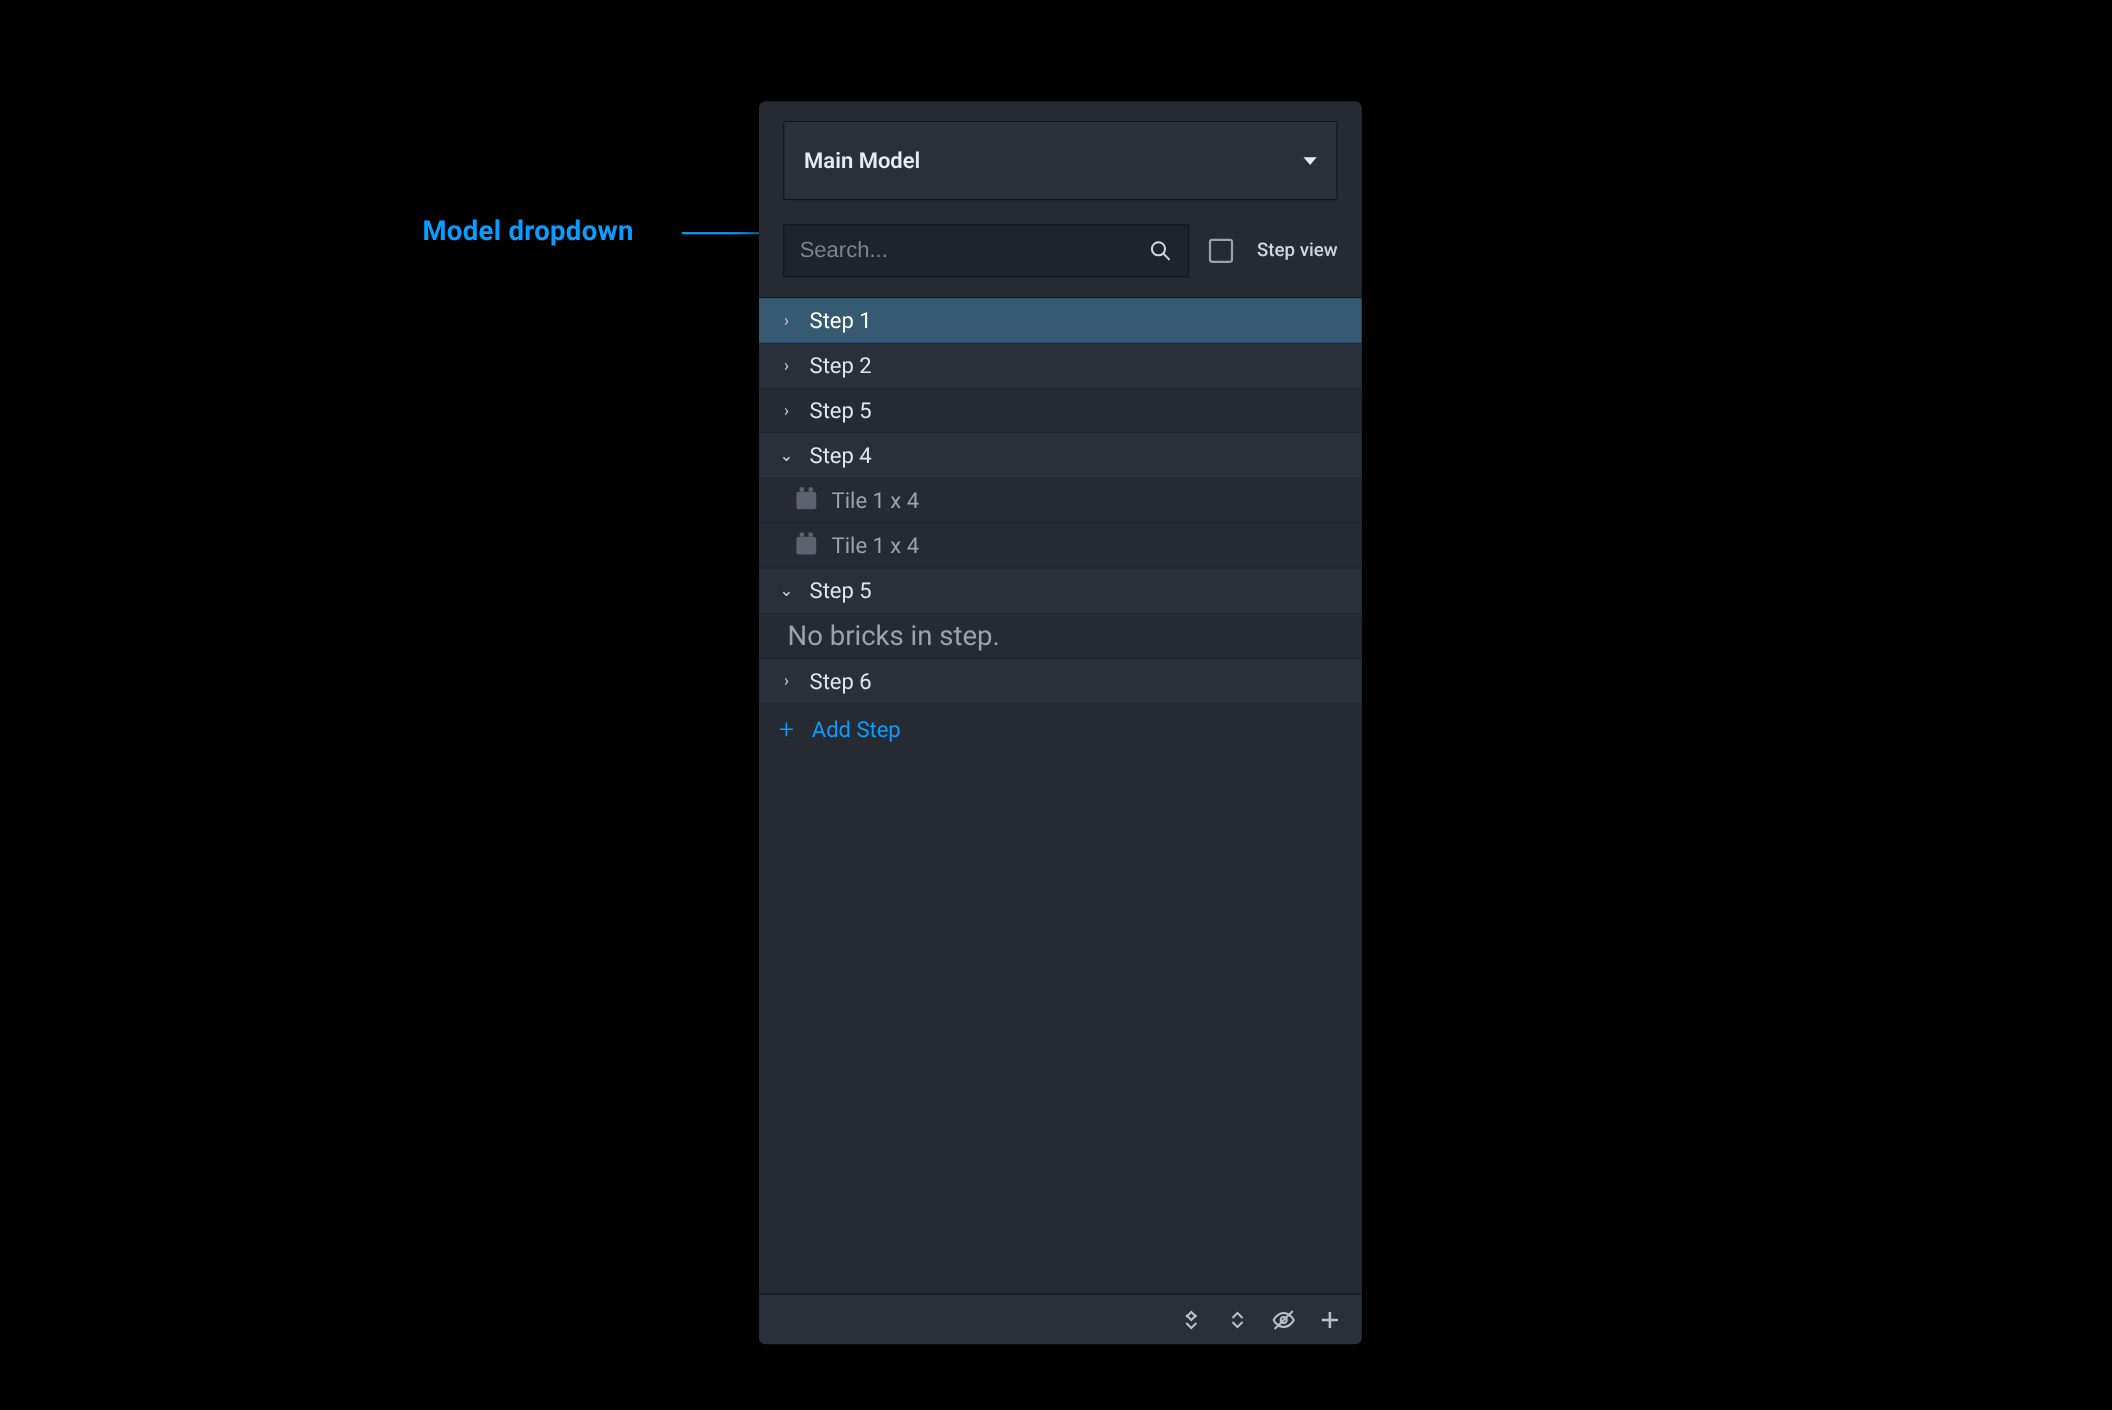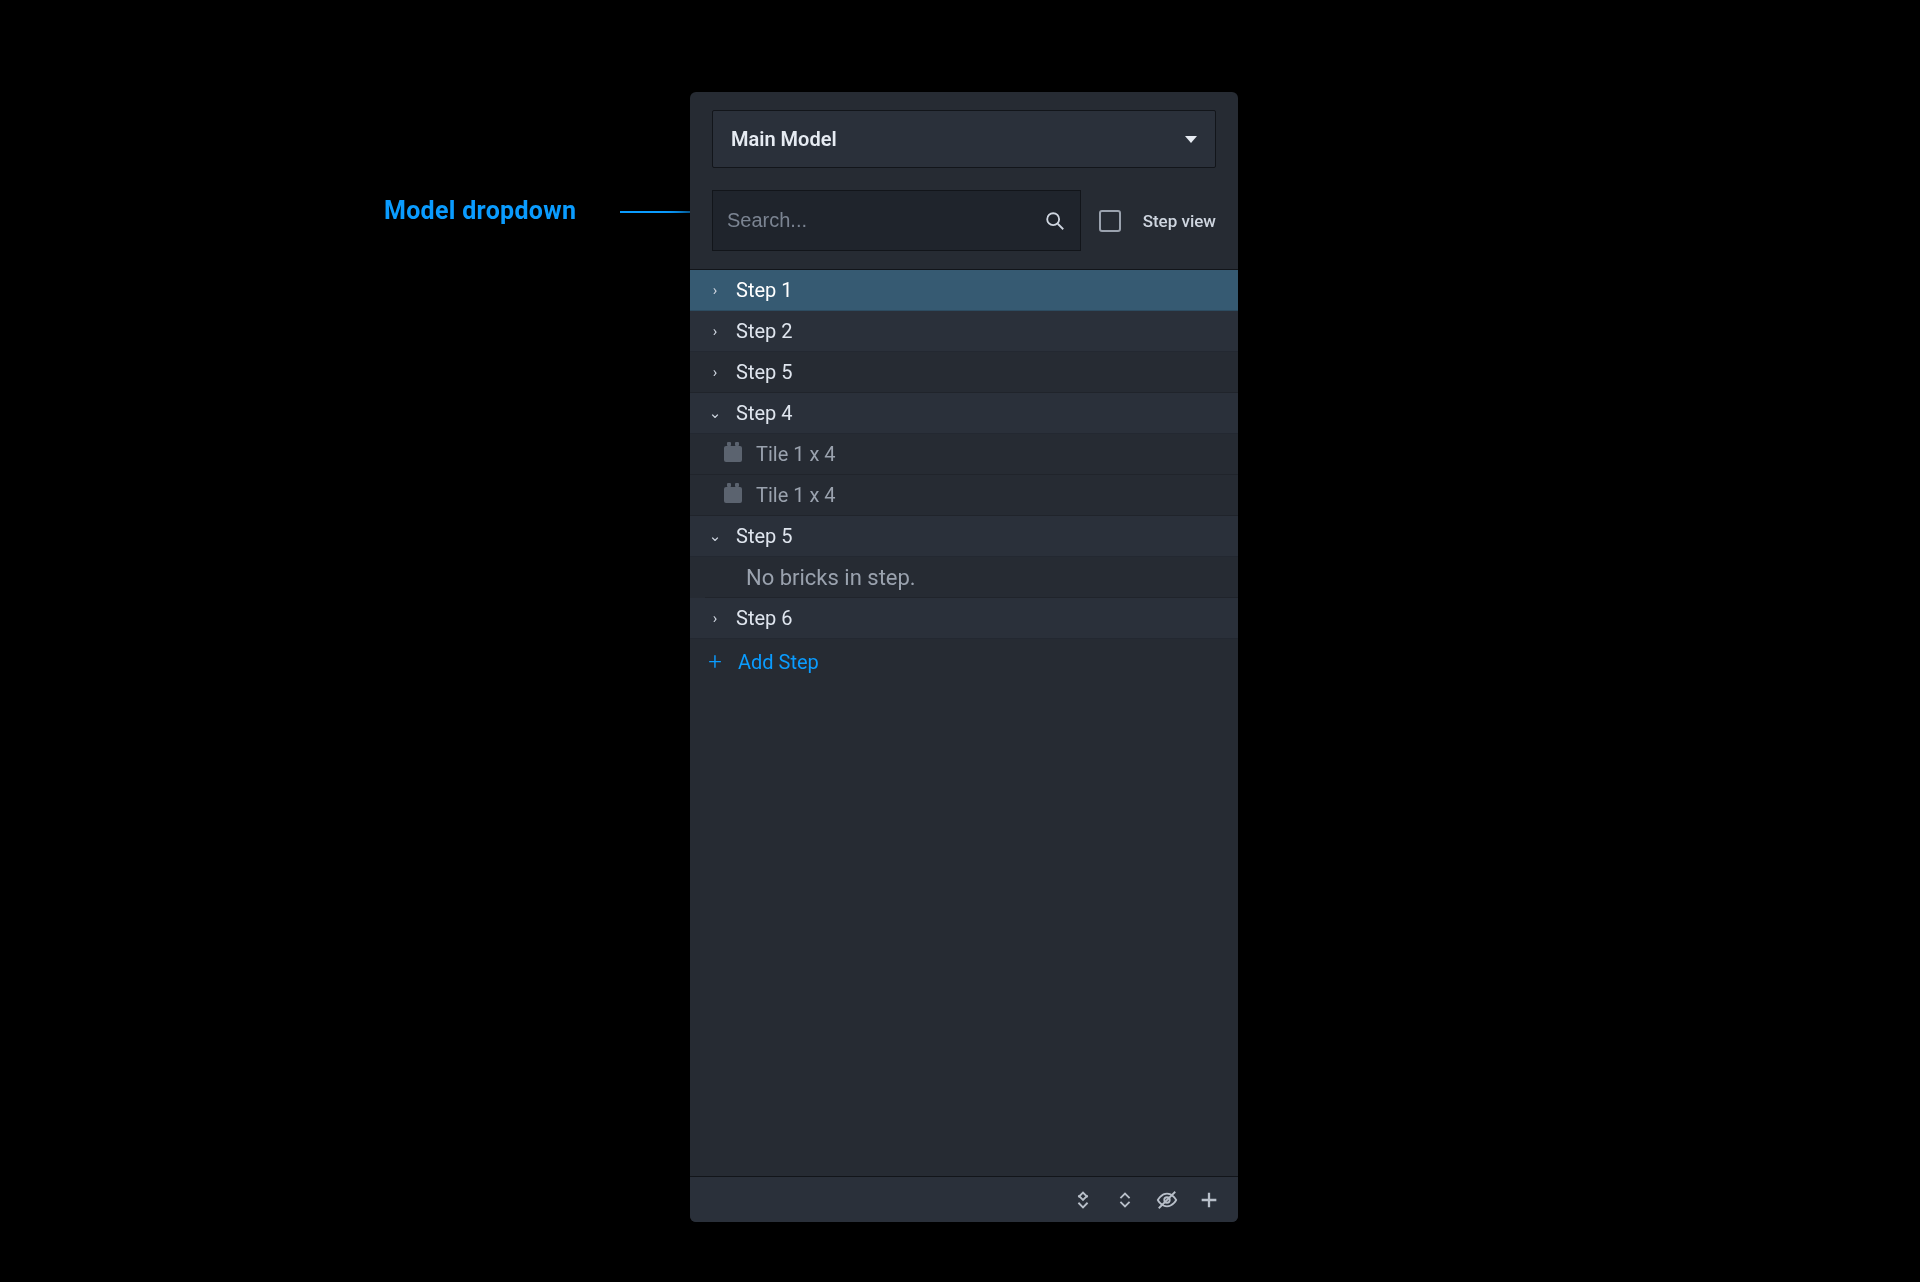--- a/index.html
+++ b/index.html
@@ -66,21 +66,21 @@
     height: 3px;
     background: #0a9cff;
   }
 
   
   .dropdown-wrap {
     padding: 18px 22px 6px 22px;
   }
   .dropdown {
     position: relative;
-    height: 58px;
+    height: 72px;
     background: #2a303a;
     border: 1px solid #12151a;
     border-radius: 2px;
     display: flex;
     align-items: center;
     padding: 0 18px;
     cursor: pointer;
     color: #e6ebf2;
     font-size: 20px;
     font-weight: 600;
@@ -102,21 +102,21 @@
 
   
   .search-row {
     display: flex;
     align-items: center;
     gap: 18px;
     padding: 16px 22px 18px 22px;
   }
   .search {
     flex: 1;
-    height: 61px;
+    height: 48px;
     background: #1f242c;
     border: 1px solid #12151a;
     display: flex;
     align-items: center;
     padding: 16px 14px;
   }
   .search input {
     flex: 1;
     background: transparent;
     border: none;
@@ -179,21 +179,21 @@
     position: relative;
     flex: none;
   }
   .row.child .brick::before {
     content: "";
     position: absolute;
     top: -4px; left: 3px;
     width: 4px; height: 4px; background: #5b636f; border-radius: 1px;
     box-shadow: 8px 0 0 #5b636f;
   }
-  .row.empty { color: #9aa2ae; padding-left: 41px; cursor: default; font-size: 22px; margin-left: 15px;}
+  .row.empty { color: #9aa2ae; padding-left: 26px; cursor: default; font-size: 25px;}
   .row.add {
     color: #0a9cff;
     font-size: 20px;
     gap: 16px;
     height: 46px;
     border-bottom: none;
   }
   .row.add .plus {
     font-size: 24px;
     font-weight: 300;

